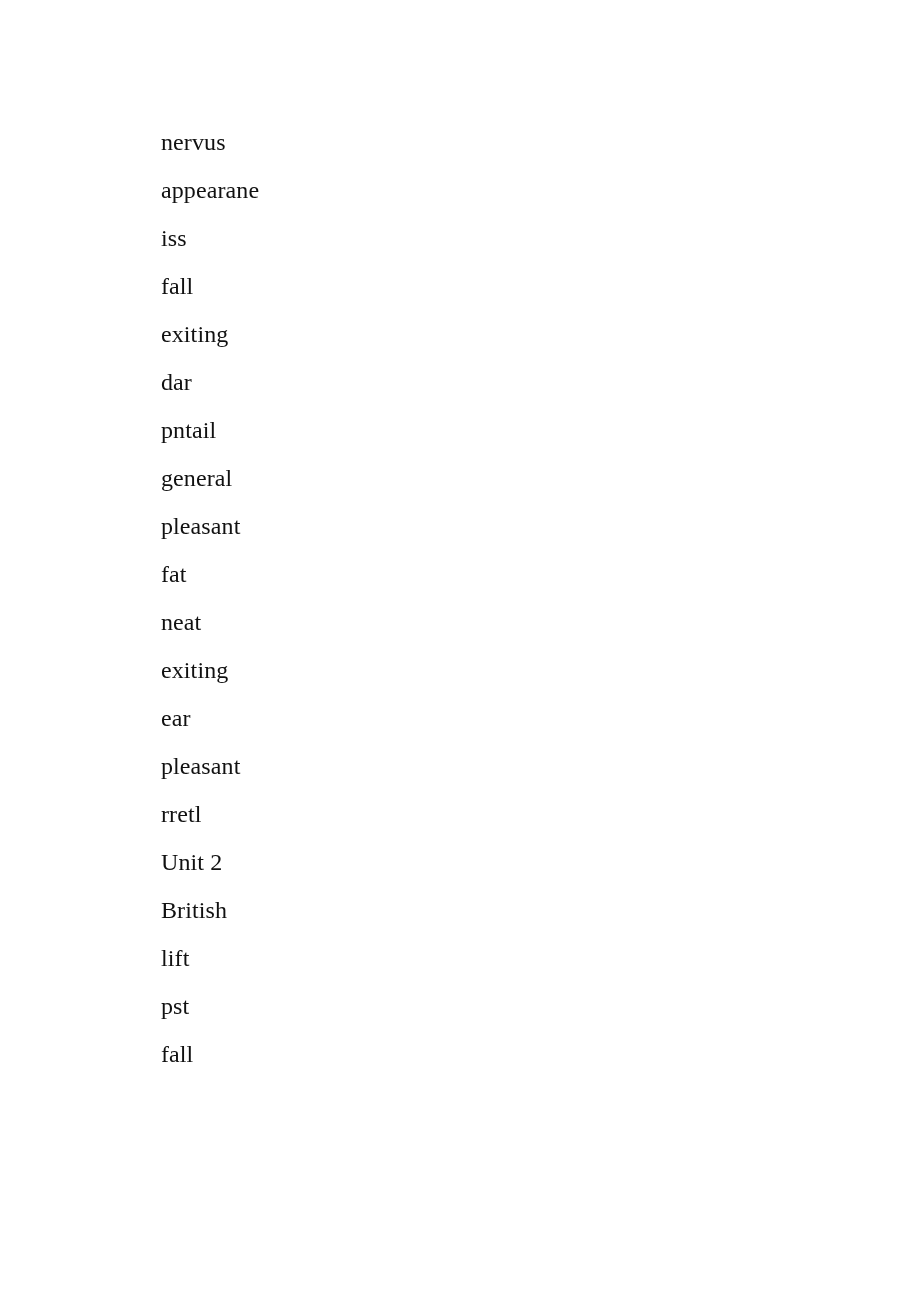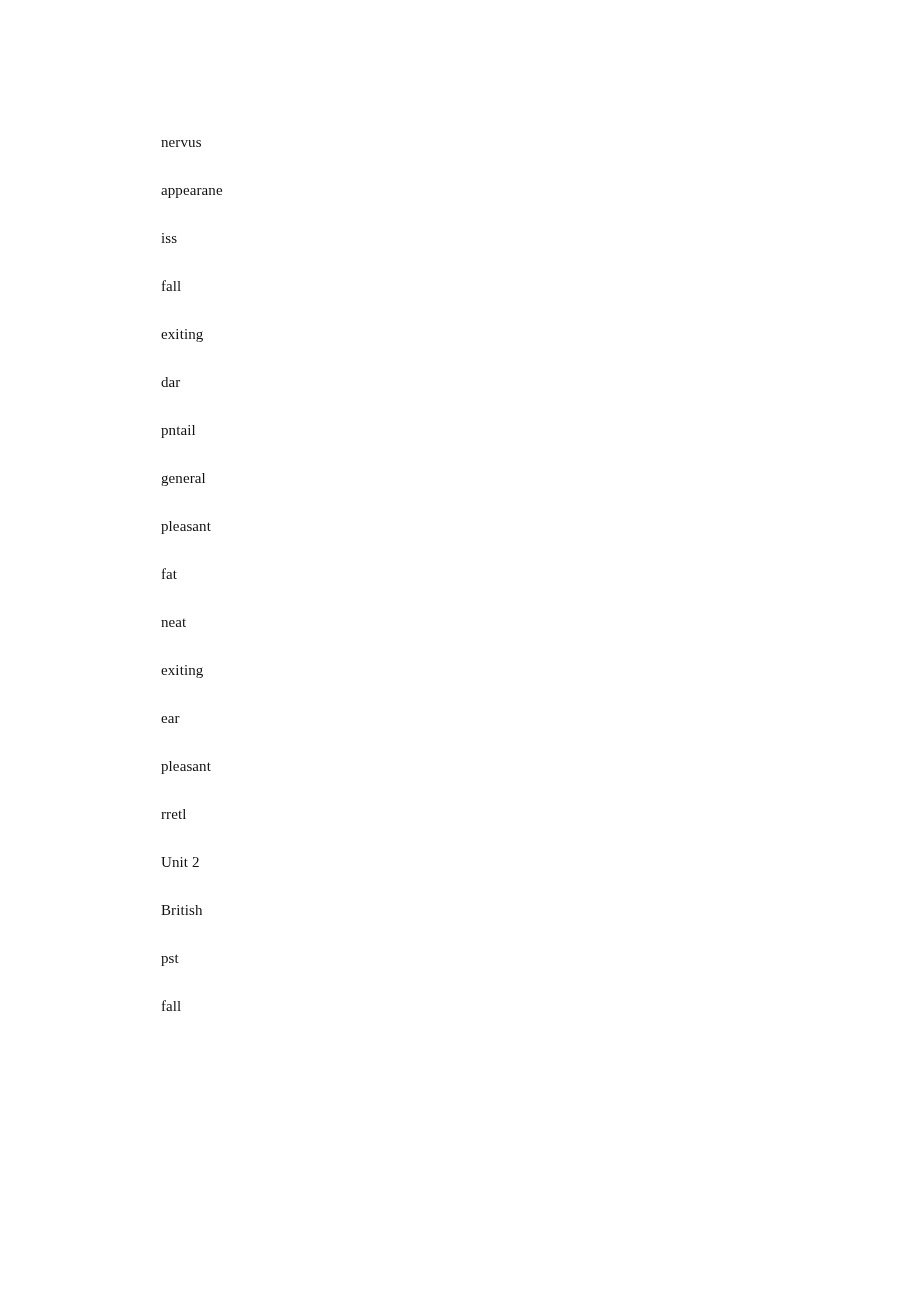--- a/index.html
+++ b/index.html
@@ -29,21 +29,21 @@
     top: 118px;
     width: 640px;
     margin: 0;
     padding: 0;
     list-style: none;
   }
   .word-line {
     display: block;
     height: 48px;
     line-height: 48px;
-    font-size: 15px;
+    font-size: 24px;
     font-weight: 400;
     letter-spacing: 0.1px;
     color: #111111;
     white-space: pre;
   }
 </style>
 </head>
 <body>
 
 <div class="page">
@@ -58,16 +58,17 @@
     <li class="word-line">general</li>
     <li class="word-line">pleasant</li>
     <li class="word-line">fat</li>
     <li class="word-line">neat</li>
     <li class="word-line">exiting</li>
     <li class="word-line">ear</li>
     <li class="word-line">pleasant</li>
     <li class="word-line">rretl</li>
     <li class="word-line">Unit 2</li>
     <li class="word-line">British</li>
+    <li class="word-line">lift</li>
     <li class="word-line">pst</li>
     <li class="word-line">fall</li>
   </ul>
 </div>
 
 </body></html>

